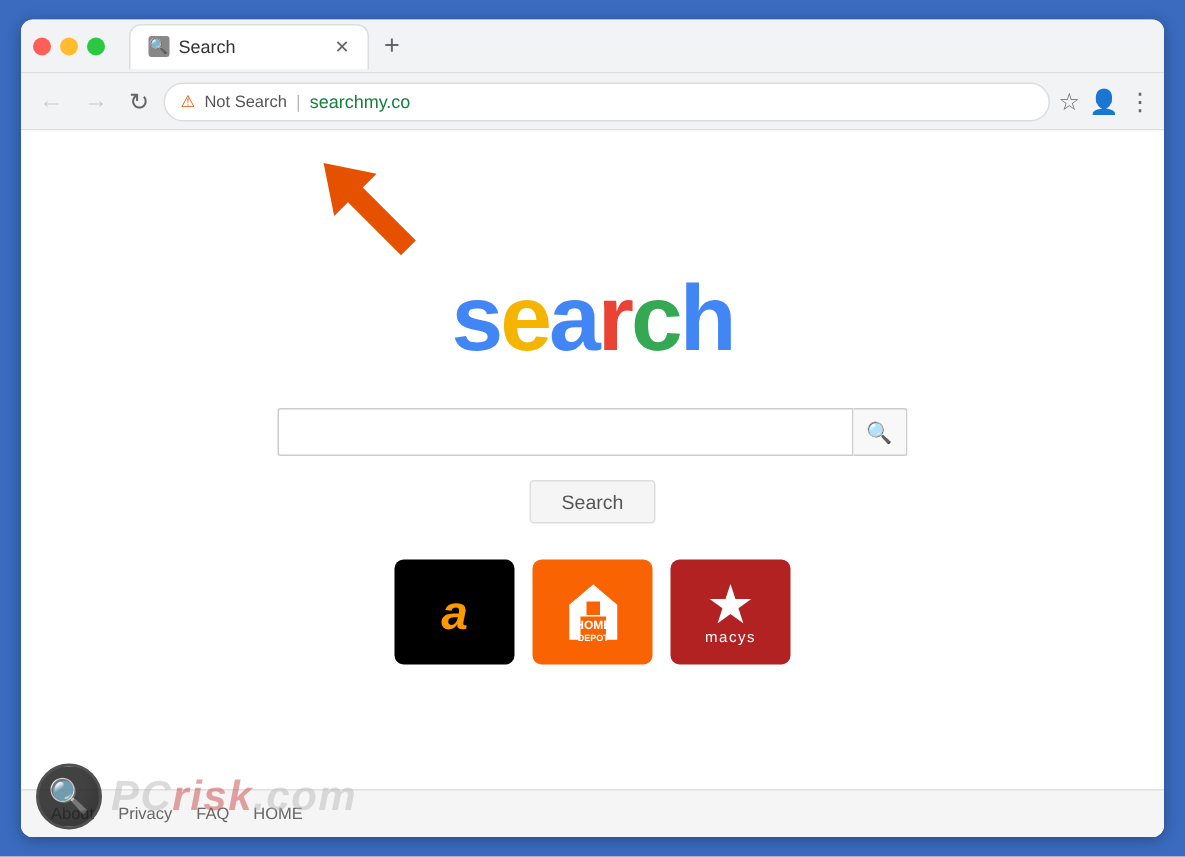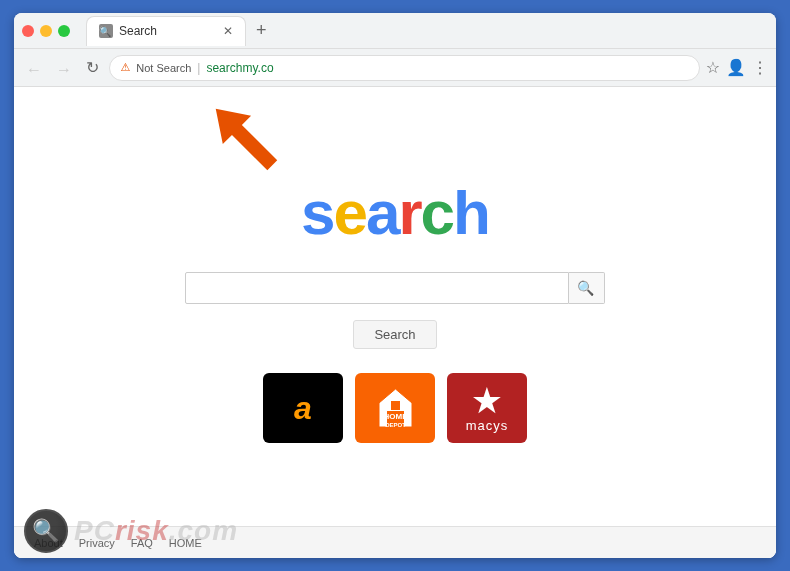--- a/index.html
+++ b/index.html
@@ -226,21 +226,21 @@
       display: flex;
       align-items: center;
       justify-content: center;
       overflow: hidden;
     }
     .brand-amazon { background: #000; }
     .amazon-text { color: #f90; font-size: 32px; font-weight: bold; font-style: italic; }
     .brand-homedepot { background: #f96302; display: flex; flex-direction: column; align-items: center; justify-content: center; text-decoration: underline; }
     .brand-macys { background: #b22222; }
     .macys-star { color: #fff; font-size: 36px; }
-    .macys-text { color: #fff; font-size: 13px; letter-spacing: 1px; position: relative; top: -4px; }
+    .macys-text { color: #fff; font-size: 10px; letter-spacing: 1px; position: relative; top: -4px; }
     .brand-jcpenney { background: #cc0000; }
     .jcp-text { color: #fff; font-size: 14px; font-weight: bold; }
 
     
     .footer {
       position: absolute;
       bottom: 0;
       left: 0;
       right: 0;
       height: 32px;

